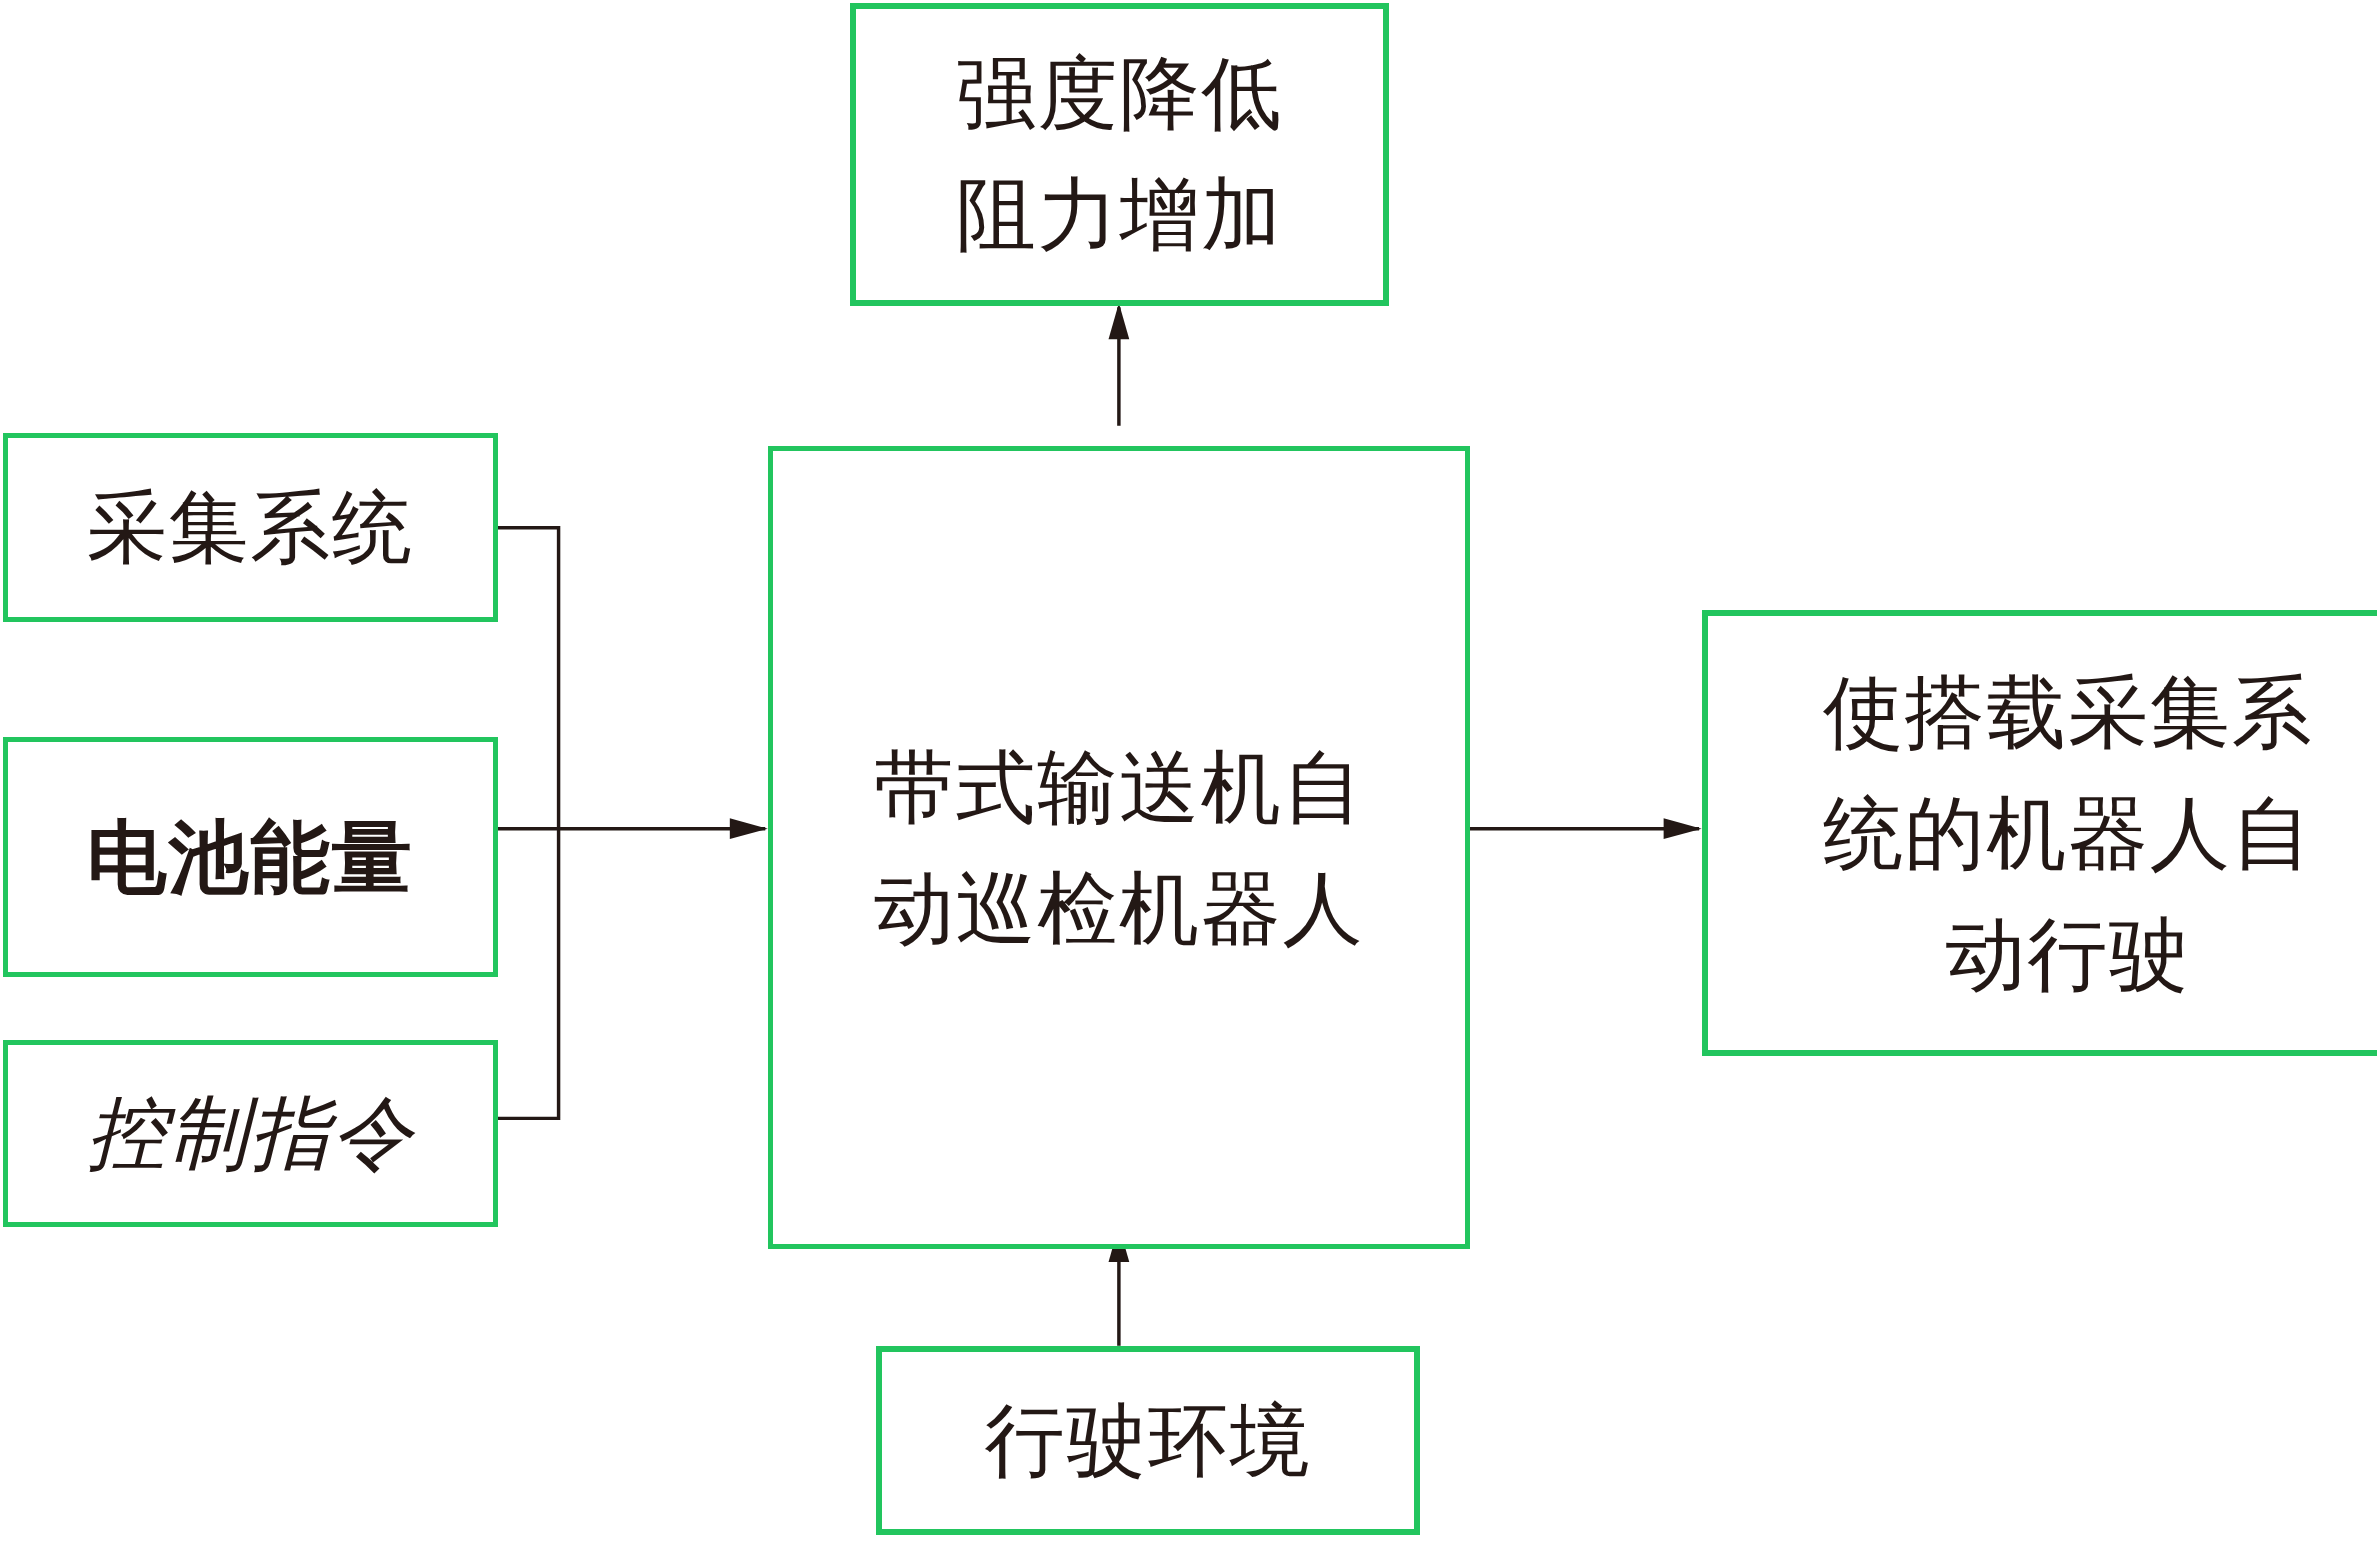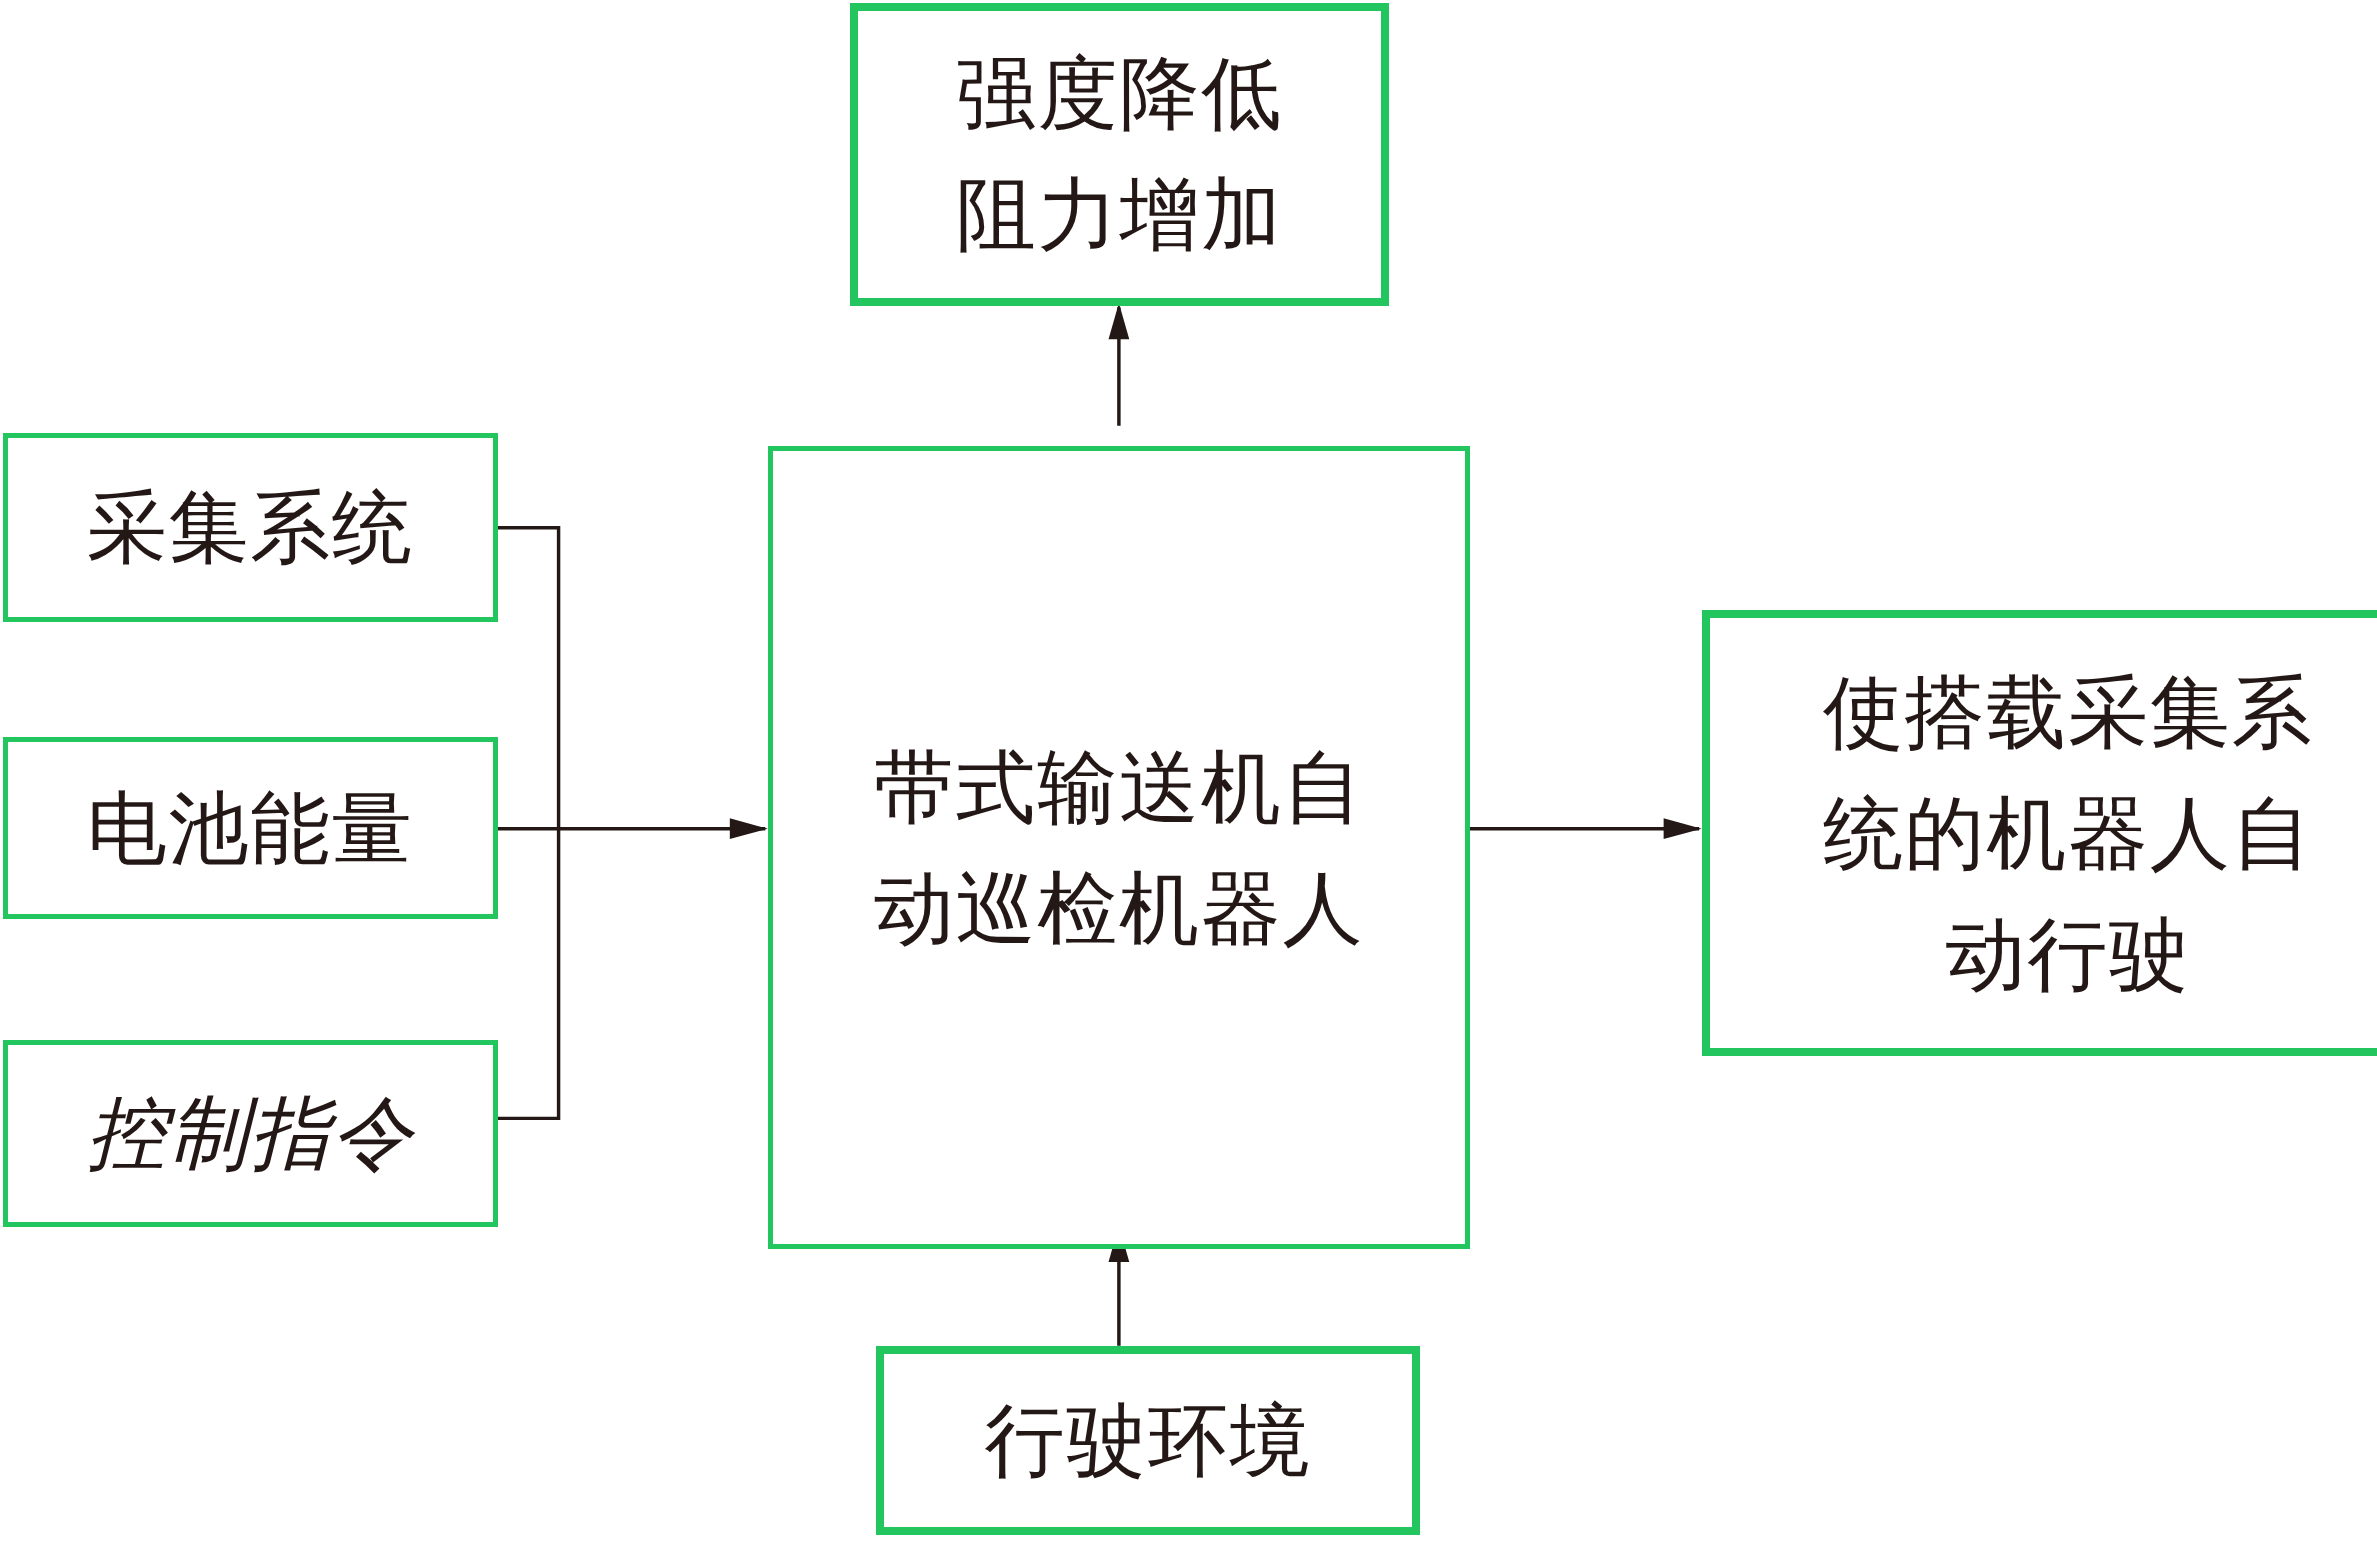--- a/index.html
+++ b/index.html
@@ -1,18 +1,18 @@
 <!DOCTYPE html>
 <html style="font-size:14px"><head>
 <meta charset="utf-8">
 <style>
   html, body { margin:0; padding:0; background:#ffffff; }
   body { width:2377px; height:1545px; position:relative; overflow:hidden;
          font-family: "DejaVu Serif", "Liberation Serif", serif; color:#231815; }
-  .box { position:absolute; box-sizing:border-box; border:8px solid #22c55e; background:#fff;
+  .box { position:absolute; box-sizing:border-box; border:6px solid #22c55e; background:#fff;
          display:flex; align-items:center; justify-content:center; text-align:center; }
   .box.thin { border-width:5.2px; }
   .lbl { font-size:80px; line-height:121px; letter-spacing:1.7px; white-space:pre-line; }
   svg.wires { position:absolute; left:0; top:0; }
 </style>
 </head>
 <body>
 
 <svg class="wires" width="2377" height="1545" viewBox="0 0 2749 1786">
   <defs>
@@ -43,21 +43,21 @@
 
 <div class="box" style="left:850px; top:2.6px; width:539px; height:303px;">
   <span class="lbl">强度降低
 阻力增加</span>
 </div>
 
 <div class="box thin" style="left:2.6px; top:433px; width:495px; height:189px;align-items:center;">
   <span class="lbl">采集系统</span>
 </div>
 
-<div class="box thin" style="left:2.6px; top:737px; width:495px; height:182px;">
+<div class="box thin" style="left:2.6px; top:737px; width:495px; height:240px;font-weight:bold;">
   <span class="lbl">电池能量</span>
 </div>
 
 <div class="box thin" style="left:2.6px; top:1040px; width:495px; height:187px;font-style:italic;">
   <span class="lbl">控制指令</span>
 </div>
 
 <div class="box thin" style="left:768px; top:446px; width:702px; height:803px;">
   <span class="lbl">带式输送机自
 动巡检机器人</span>

